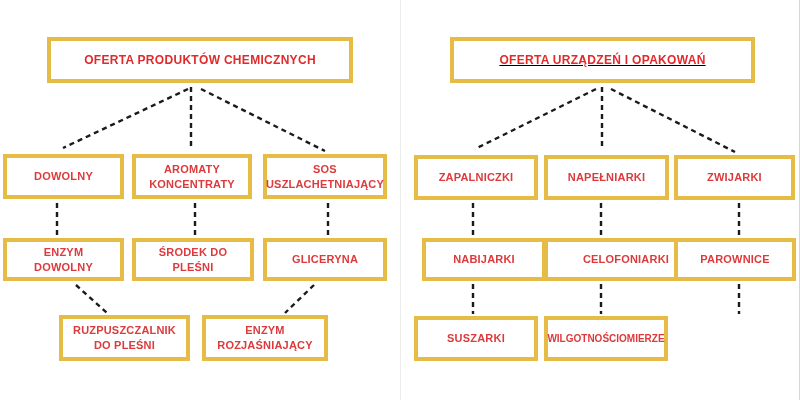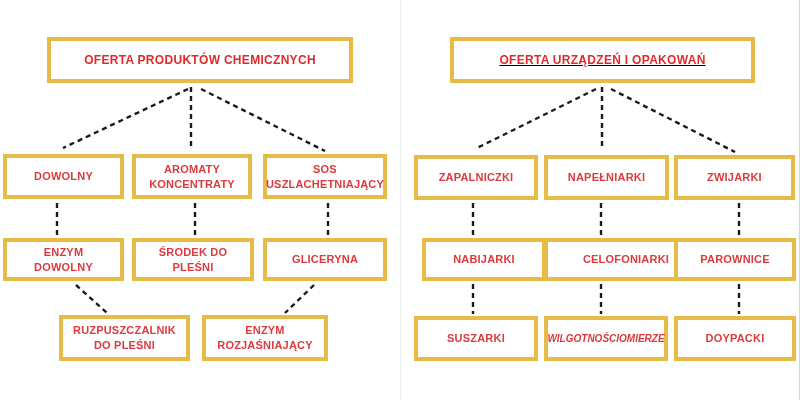--- a/index.html
+++ b/index.html
@@ -34,21 +34,21 @@
     line-height: 1.35;
     white-space: pre-line;
     letter-spacing: 0.2px;
   }
   .title-node .lbl {
     color: #E02A2C;
     font-size: 12px;
     letter-spacing: 0.3px;
     white-space: nowrap;
   }
-  .lbl-small { font-size: 10px !important; letter-spacing: 0 !important; white-space: nowrap !important; font-style: italic; }
+  .lbl-small { font-size: 10px !important; letter-spacing: 0 !important; white-space: nowrap !important; }
 
   
   .lt-title { left: 47px;  top: 37px;  width: 306px; height: 46px; }
   .lt-a     { left: 3px;   top: 154px; width: 121px; height: 45px; }
   .lt-b     { left: 132px; top: 154px; width: 120px; height: 45px; }
   .lt-c     { left: 263px; top: 154px; width: 124px; height: 45px; }
   .lt-d     { left: 3px;   top: 238px; width: 121px; height: 43px; }
   .lt-e     { left: 132px; top: 238px; width: 122px; height: 43px; }
   .lt-f     { left: 263px; top: 238px; width: 124px; height: 43px; }
   .lt-g     { left: 59px;  top: 315px; width: 131px; height: 46px; }
@@ -162,19 +162,16 @@
   </div>
   <div class="node rt-f">
     <span class="lbl">PAROWNICE</span>
   </div>
   <div class="node rt-g">
     <span class="lbl">SUSZARKI</span>
   </div>
   <div class="node rt-h">
     <span class="lbl lbl-small">WILGOTNOŚCIOMIERZE</span>
   </div>
-  <div class="node rt-i">
-    <span class="lbl">DOYPACKI</span>
-  </div>
 
   <div class="seam seam-mid"></div>
   <div class="seam seam-right"></div>
 </div>
 
 </body></html>

